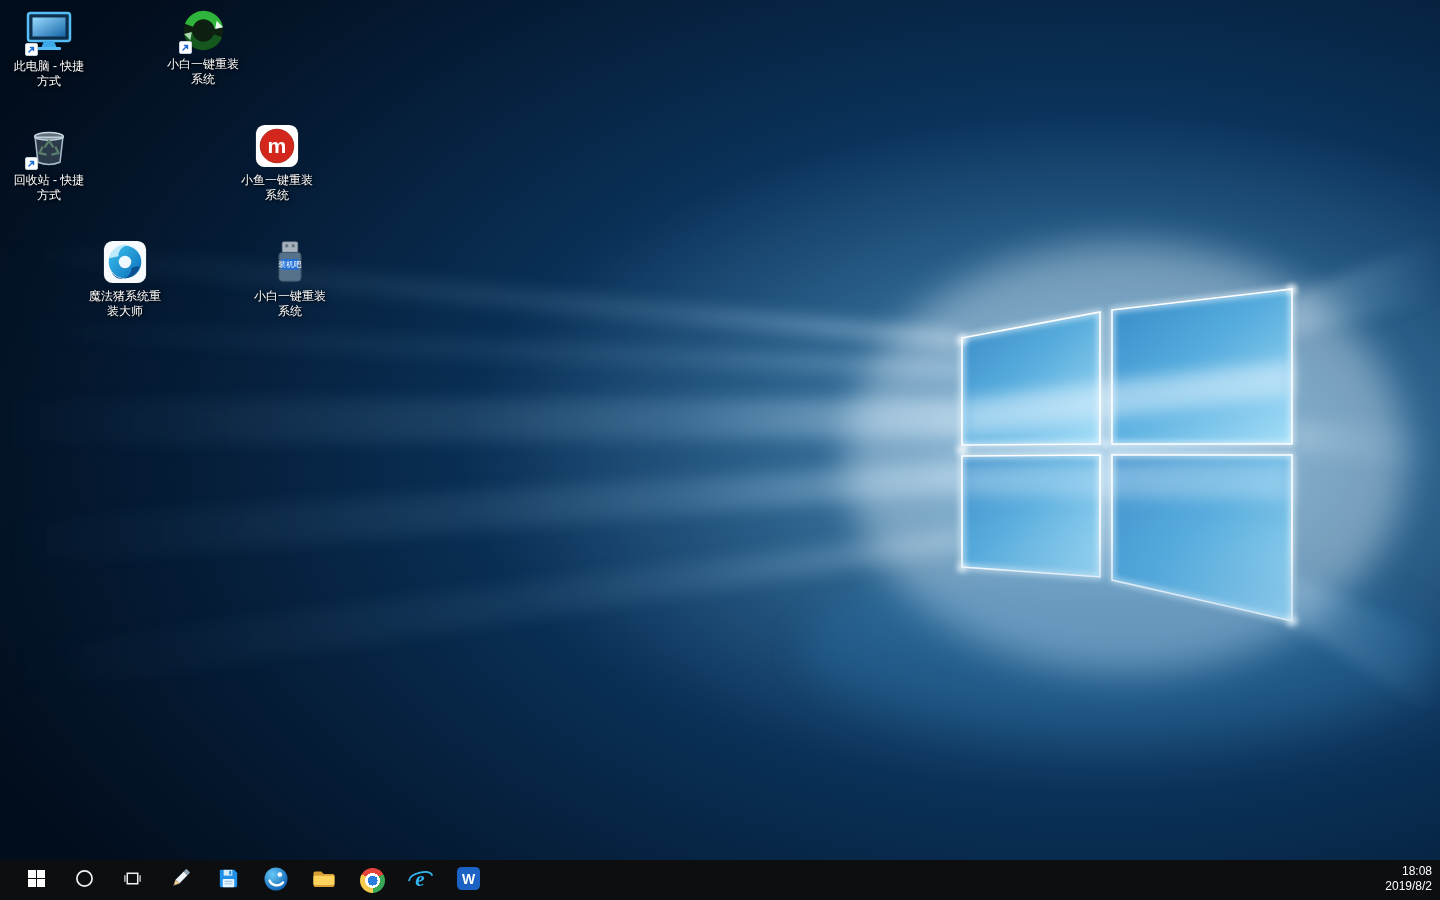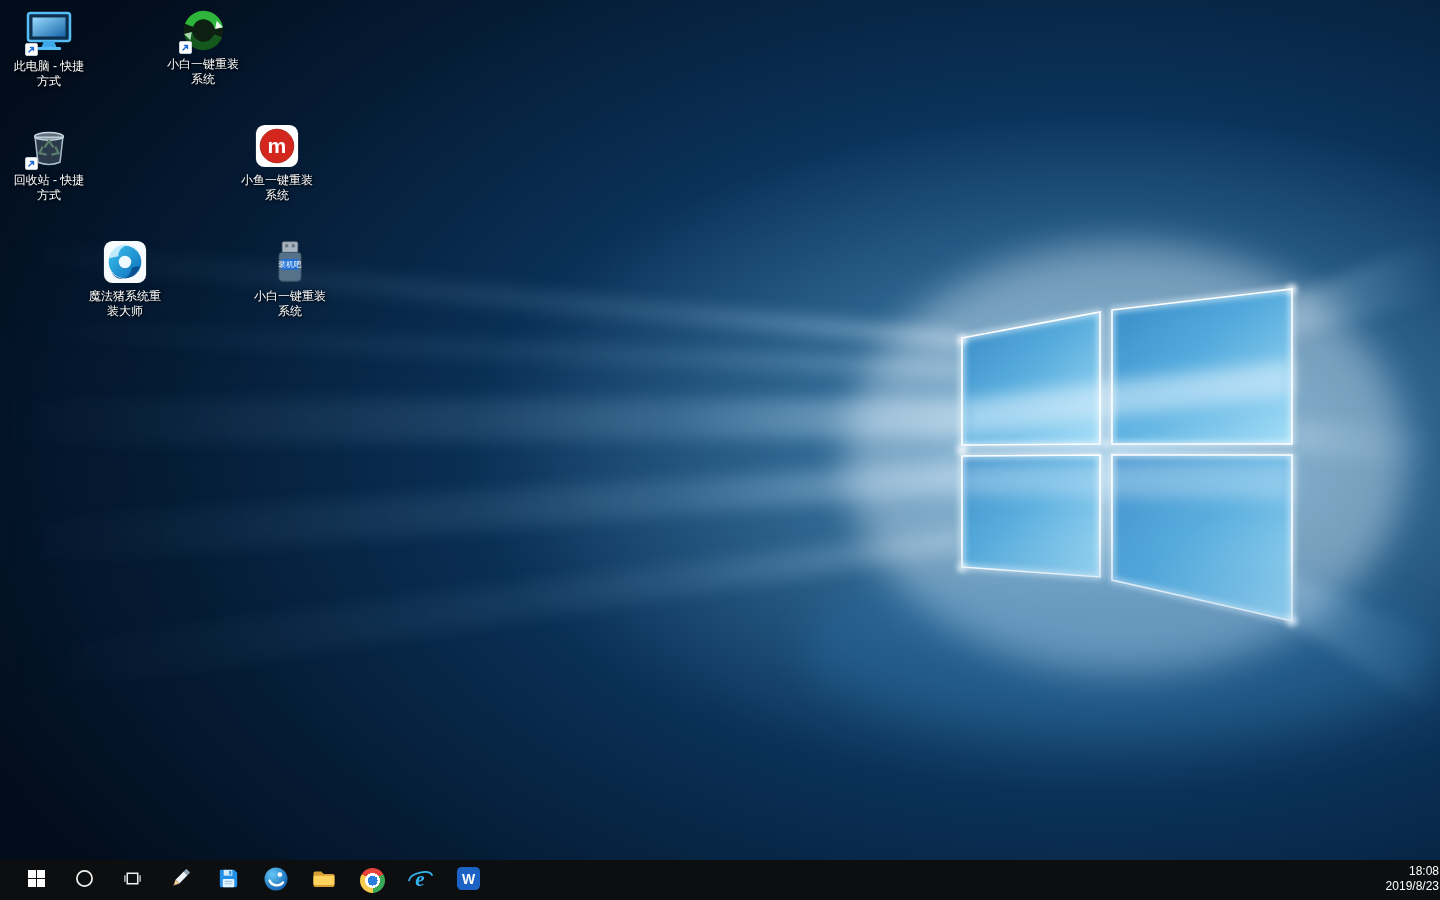--- a/index.html
+++ b/index.html
@@ -24,21 +24,21 @@
   
   .taskbar { position:absolute; left:0; bottom:0; width:1440px; height:40px;
     background:#0c0e10; display:flex; align-items:stretch; z-index:5; }
   .tb-left { display:flex; padding-left:12px; }
   .tb-btn { width:48px; height:40px; display:flex; align-items:center; justify-content:center;
     border:none; background:transparent; padding:0; }
   .chrome-icon { width:25px; height:25px; border-radius:50%;
     background:
       radial-gradient(circle, #2a7de1 0 5px, #ffffff 5px 7.6px, rgba(0,0,0,0) 7.6px),
       conic-gradient(from -60deg, #e5453c 0 120deg, #3aa757 120deg 240deg, #f7cb4d 240deg 360deg); }
-  .tb-clock { margin-left:auto; padding:4px 1px 0 10px; color:#fff; font-size:12px;
+  .tb-clock { margin-left:auto; padding:4px 8px 0 10px; color:#fff; font-size:12px;
     line-height:15px; text-align:right; height:40px; }
 </style>
 </head>
 <body>
 
 <div class="screen">
 
   <div class="desktop">
 
     <svg class="wallpaper" viewBox="0 0 1440 860" width="1440" height="860" preserveAspectRatio="none">
@@ -335,17 +335,17 @@
             <rect x="1" y="1" width="24" height="24" rx="5" fill="#1b62c4"></rect>
             <text x="13" y="18.5" text-anchor="middle" font-size="14.5" font-weight="bold" fill="#ffffff" font-family="'Liberation Sans',sans-serif">W</text>
           </svg>
         </span>
       </button>
 
     </div>
 
     <div class="tb-clock">
       <div>18:08</div>
-      <div>2019/8/23</div>
+      <div>2019/8/2</div>
     </div>
   </div>
 
 </div>
 
 </body></html>

